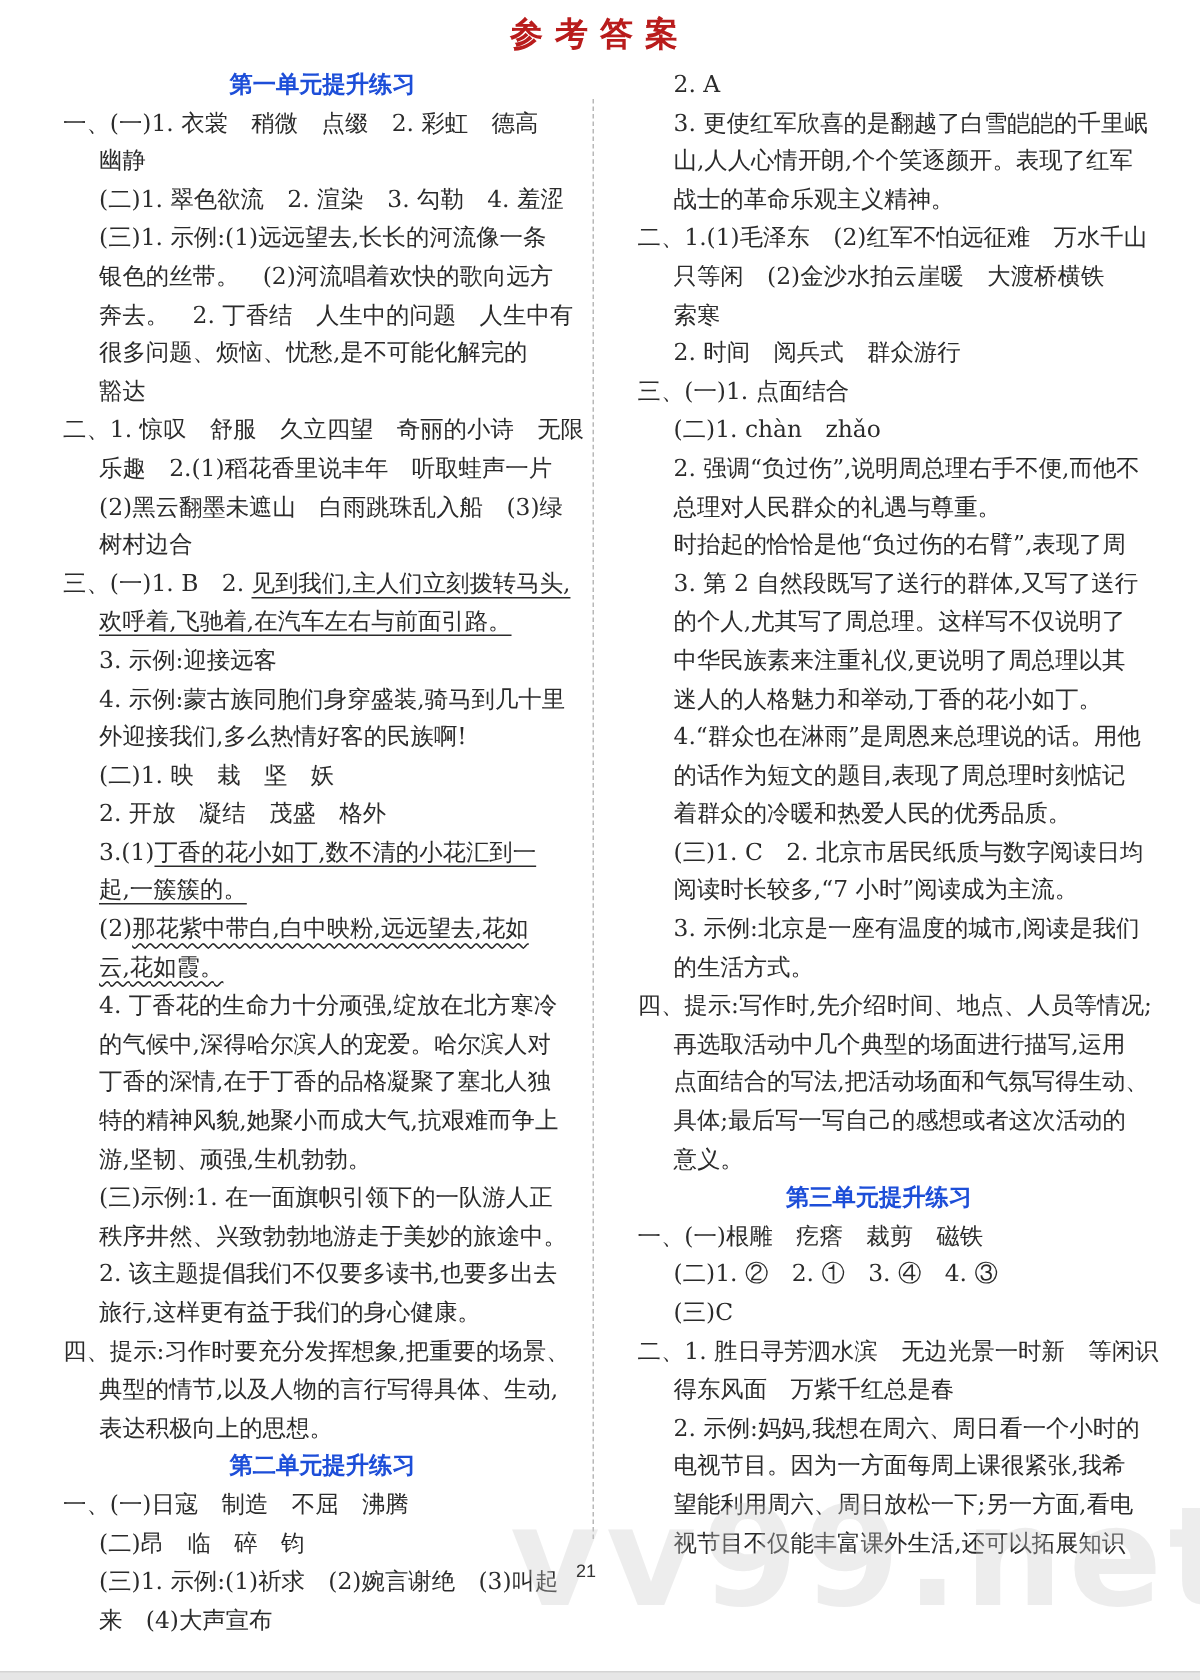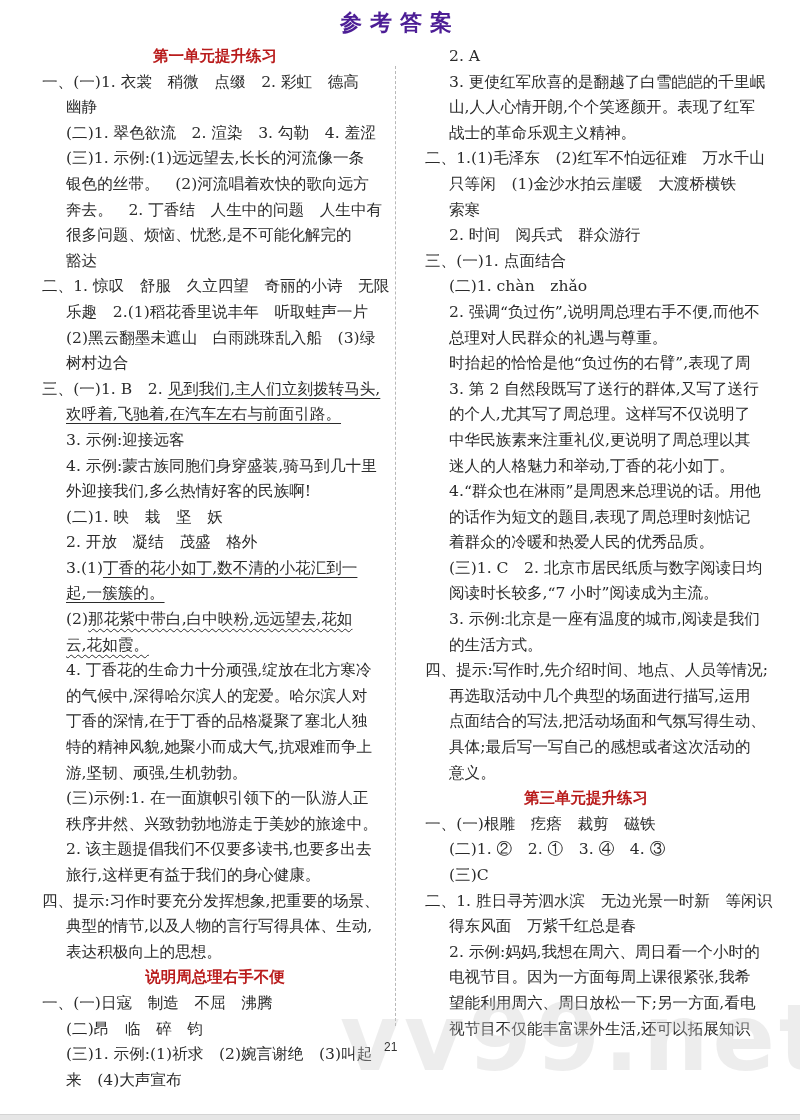--- a/index.html
+++ b/index.html
@@ -1,26 +1,26 @@
 <!DOCTYPE html>
 <html><head>
 <meta charset="utf-8">
 <style>
   html,body{margin:0;padding:0;}
   body{width:800px;height:1120px;background:#ffffff;position:relative;overflow:hidden;
        font-family:"DejaVu Serif","Liberation Serif",serif;color:#2b2b2b;}
   .page-title{position:absolute;top:8px;left:0;width:800px;text-align:center;
        font-family:"DejaVu Sans","Liberation Sans",sans-serif;font-weight:bold;
-       font-size:22px;letter-spacing:8px;color:#4c1d95;}
+       font-size:22px;letter-spacing:8px;color:#b91c1c;}
   .col{position:absolute;top:44px;font-size:15.6px;line-height:25.6px;}
   .col-left{left:42px;width:346px;}
   .col-right{left:425px;width:322px;}
   .divider{position:absolute;left:395px;top:66px;height:960px;border-left:1px dashed #b8b8b8;}
   .unit{text-align:center;font-family:"DejaVu Sans","Liberation Sans",sans-serif;font-weight:bold;
-        font-size:15.5px;color:#b91c1c;}
+        font-size:15.5px;color:#1d4ed8;}
   .line{white-space:nowrap;overflow:visible;}
   .indent{padding-left:24px;}
   .ul{text-decoration:underline;text-underline-offset:4px;}
   .wavy{text-decoration:underline wavy;text-underline-offset:4px;text-decoration-thickness:1px;}
   .page-number{position:absolute;top:1040px;left:384px;font-family:"Liberation Sans","DejaVu Sans",sans-serif;
         font-size:12px;color:#333;}
   .watermark{position:absolute;top:985px;left:340px;font-family:"DejaVu Sans","Liberation Sans",sans-serif;
         font-weight:bold;font-size:92px;color:rgba(200,200,200,0.33);letter-spacing:4px;pointer-events:none;}
   .bottom-bar{position:absolute;left:0;top:1114px;width:800px;height:6px;background:#e6e6e6;border-top:1px solid #d4d4d4;}
 </style>
@@ -61,34 +61,34 @@
   <div class="line indent">丁香的深情,在于丁香的品格凝聚了塞北人独</div>
   <div class="line indent">特的精神风貌,她聚小而成大气,抗艰难而争上</div>
   <div class="line indent">游,坚韧、顽强,生机勃勃。</div>
   <div class="line indent">(三)示例:1. 在一面旗帜引领下的一队游人正</div>
   <div class="line indent">秩序井然、兴致勃勃地游走于美妙的旅途中。</div>
   <div class="line indent">2. 该主题提倡我们不仅要多读书,也要多出去</div>
   <div class="line indent">旅行,这样更有益于我们的身心健康。</div>
   <div class="line">四、提示:习作时要充分发挥想象,把重要的场景、</div>
   <div class="line indent">典型的情节,以及人物的言行写得具体、生动,</div>
   <div class="line indent">表达积极向上的思想。</div>
-  <div class="unit">说明周总理右手不便</div>
+  <div class="unit">第二单元提升练习</div>
   <div class="line">一、(一)日寇　制造　不屈　沸腾</div>
   <div class="line indent">(二)昂　临　碎　钧</div>
   <div class="line indent">(三)1. 示例:(1)祈求　(2)婉言谢绝　(3)叫起</div>
   <div class="line indent">来　(4)大声宣布</div>
 </div>
 
 <div class="col col-right">
   <div class="line indent">2. A</div>
   <div class="line indent">3. 更使红军欣喜的是翻越了白雪皑皑的千里岷</div>
   <div class="line indent">山,人人心情开朗,个个笑逐颜开。表现了红军</div>
   <div class="line indent">战士的革命乐观主义精神。</div>
   <div class="line">二、1.(1)毛泽东　(2)红军不怕远征难　万水千山</div>
-  <div class="line indent">只等闲　(1)金沙水拍云崖暖　大渡桥横铁</div>
+  <div class="line indent">只等闲　(2)金沙水拍云崖暖　大渡桥横铁</div>
   <div class="line indent">索寒</div>
   <div class="line indent">2. 时间　阅兵式　群众游行</div>
   <div class="line">三、(一)1. 点面结合</div>
   <div class="line indent">(二)1. chàn　zhǎo</div>
   <div class="line indent">2. 强调“负过伤”,说明周总理右手不便,而他不</div>
   <div class="line indent">总理对人民群众的礼遇与尊重。</div>
   <div class="line indent">时抬起的恰恰是他“负过伤的右臂”,表现了周</div>
   <div class="line indent">3. 第 2 自然段既写了送行的群体,又写了送行</div>
   <div class="line indent">的个人,尤其写了周总理。这样写不仅说明了</div>
   <div class="line indent">中华民族素来注重礼仪,更说明了周总理以其</div>

